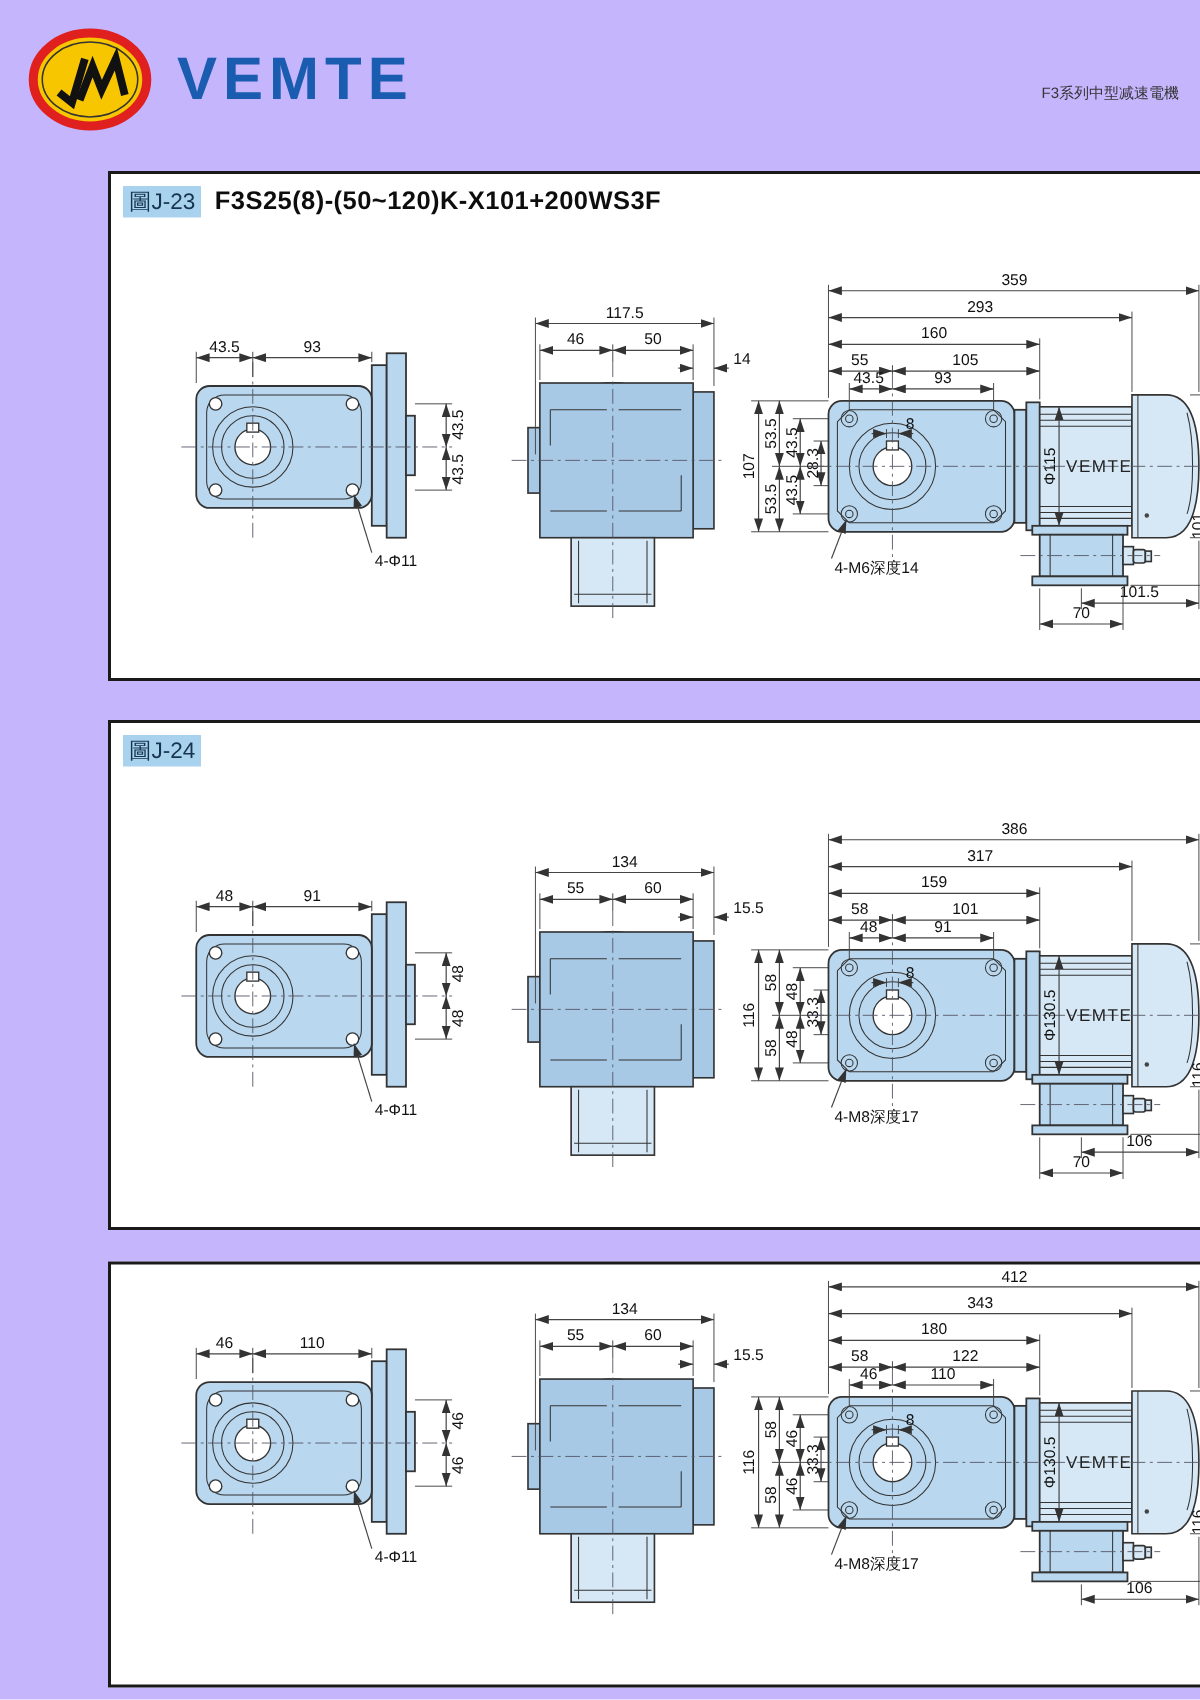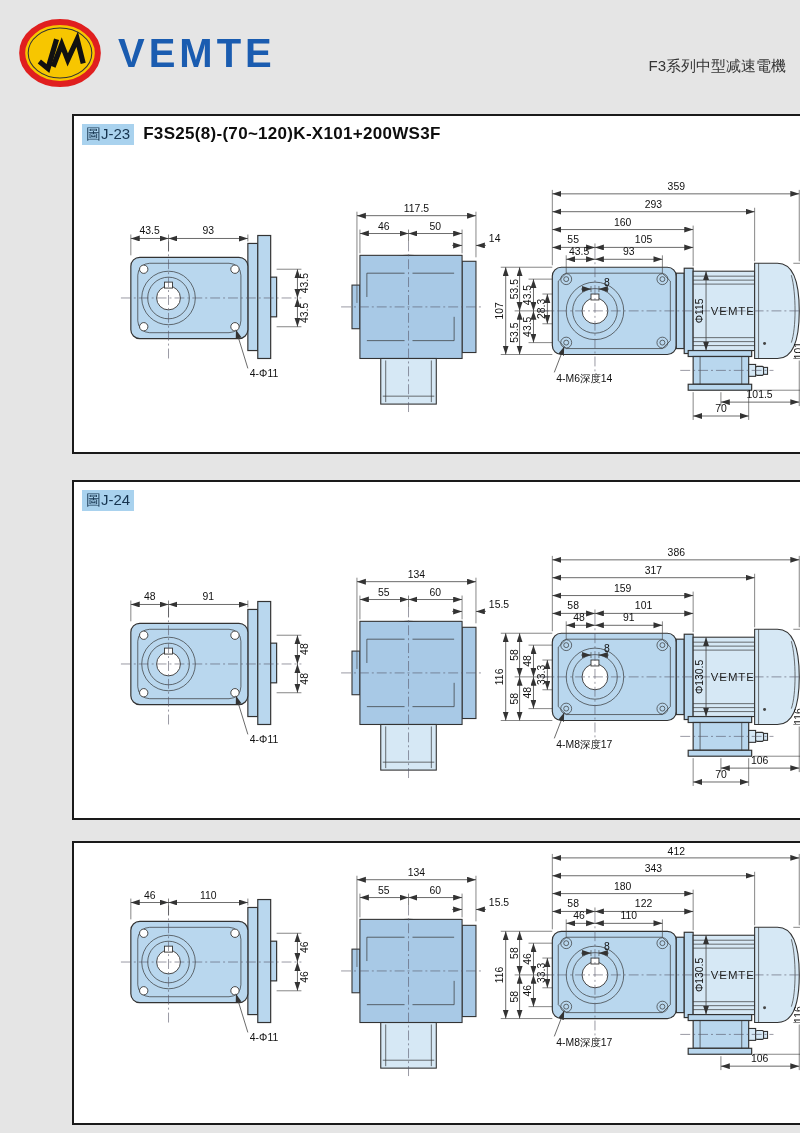--- a/index.html
+++ b/index.html
@@ -1,26 +1,26 @@
 <!DOCTYPE html>
 <html><head>
 <meta charset="utf-8">
 <style>
   html,body{margin:0;padding:0;background:#fff;}
-  .page{position:relative;width:800px;height:1133px;background:#e5e5e5;overflow:hidden;
+  .page{position:relative;width:800px;height:1133px;background:#c4b5fd;overflow:hidden;
         font-family:"Liberation Sans",sans-serif;}
   
   .header{position:absolute;left:0;top:0;width:800px;height:112px;}
   .logo{position:absolute;left:12px;top:10px;display:flex;align-items:center;gap:10px;}
   .logo-text{display:flex;flex-direction:column;}
   .brand{font-size:40px;font-weight:bold;color:#1a5cb0;letter-spacing:4px;line-height:1;}
   .brand-sub{font-size:27px;font-weight:bold;color:#1a5cb0;letter-spacing:2px;line-height:1.15;}
   .titles{position:absolute;right:14px;top:56px;text-align:right;color:#353535;}
   .t-en{font-size:17.5px;line-height:1.25;}
-  .t-zh{font-size:15px;line-height:1.3;}
+  .t-zh{font-size:10px;line-height:1.3;}
   
   .panel{position:absolute;left:72px;width:797px;border:2px solid #1a1a1a;background:#fff;overflow:hidden;box-sizing:border-box;}
   .panel-title{display:flex;align-items:center;padding:5px 8px 0 8px;height:26px;}
   .tag{background:#a9d2ee;color:#16344f;font-size:15px;padding:1px 4px;margin-right:9px;white-space:nowrap;}
   .model{font-size:17px;font-weight:bold;color:#0d0d0d;letter-spacing:0.3px;}
   .drawing{display:block;margin:0 auto;}
   
   svg .body{fill:#b9d7ee;stroke:#333;stroke-width:1.2;}
   svg .b2{fill:#a8c9e6;stroke:#333;stroke-width:1.1;}
   svg .lt{fill:#d6e8f5;stroke:#333;stroke-width:1.1;}
@@ -58,21 +58,21 @@
       </div>
     </div>
     <div class="titles">
       <div class="t-zh">F3系列中型减速電機</div>
     </div>
   </div>
 
   <section class="panel" style="top:114px;height:340px;">
     <div class="panel-title">
       <span class="tag">圖J-23</span>
-      <span class="model">F3S25(8)-(70~120)K-X101+200WS3F</span>
+      <span class="model">F3S25(8)-(50~120)K-X101+200WS3F</span>
     </div>
     <svg class="drawing" width="720" height="298" viewBox="0 0 726 298">
       <g>
         <rect class="body" x="138" y="96" width="10" height="108"></rect>
         <rect class="body" x="148" y="88" width="13" height="124"></rect>
         <rect class="body" x="161" y="130" width="6" height="40"></rect>
         <rect class="body" x="20" y="110" width="118" height="82" rx="9"></rect>
         <rect class="tn" x="27" y="116" width="104" height="70" rx="12"></rect>
         <circle class="hole" cx="33" cy="122" r="4.2"></circle>
           <circle class="hole" cx="125" cy="122" r="4.2"></circle>

